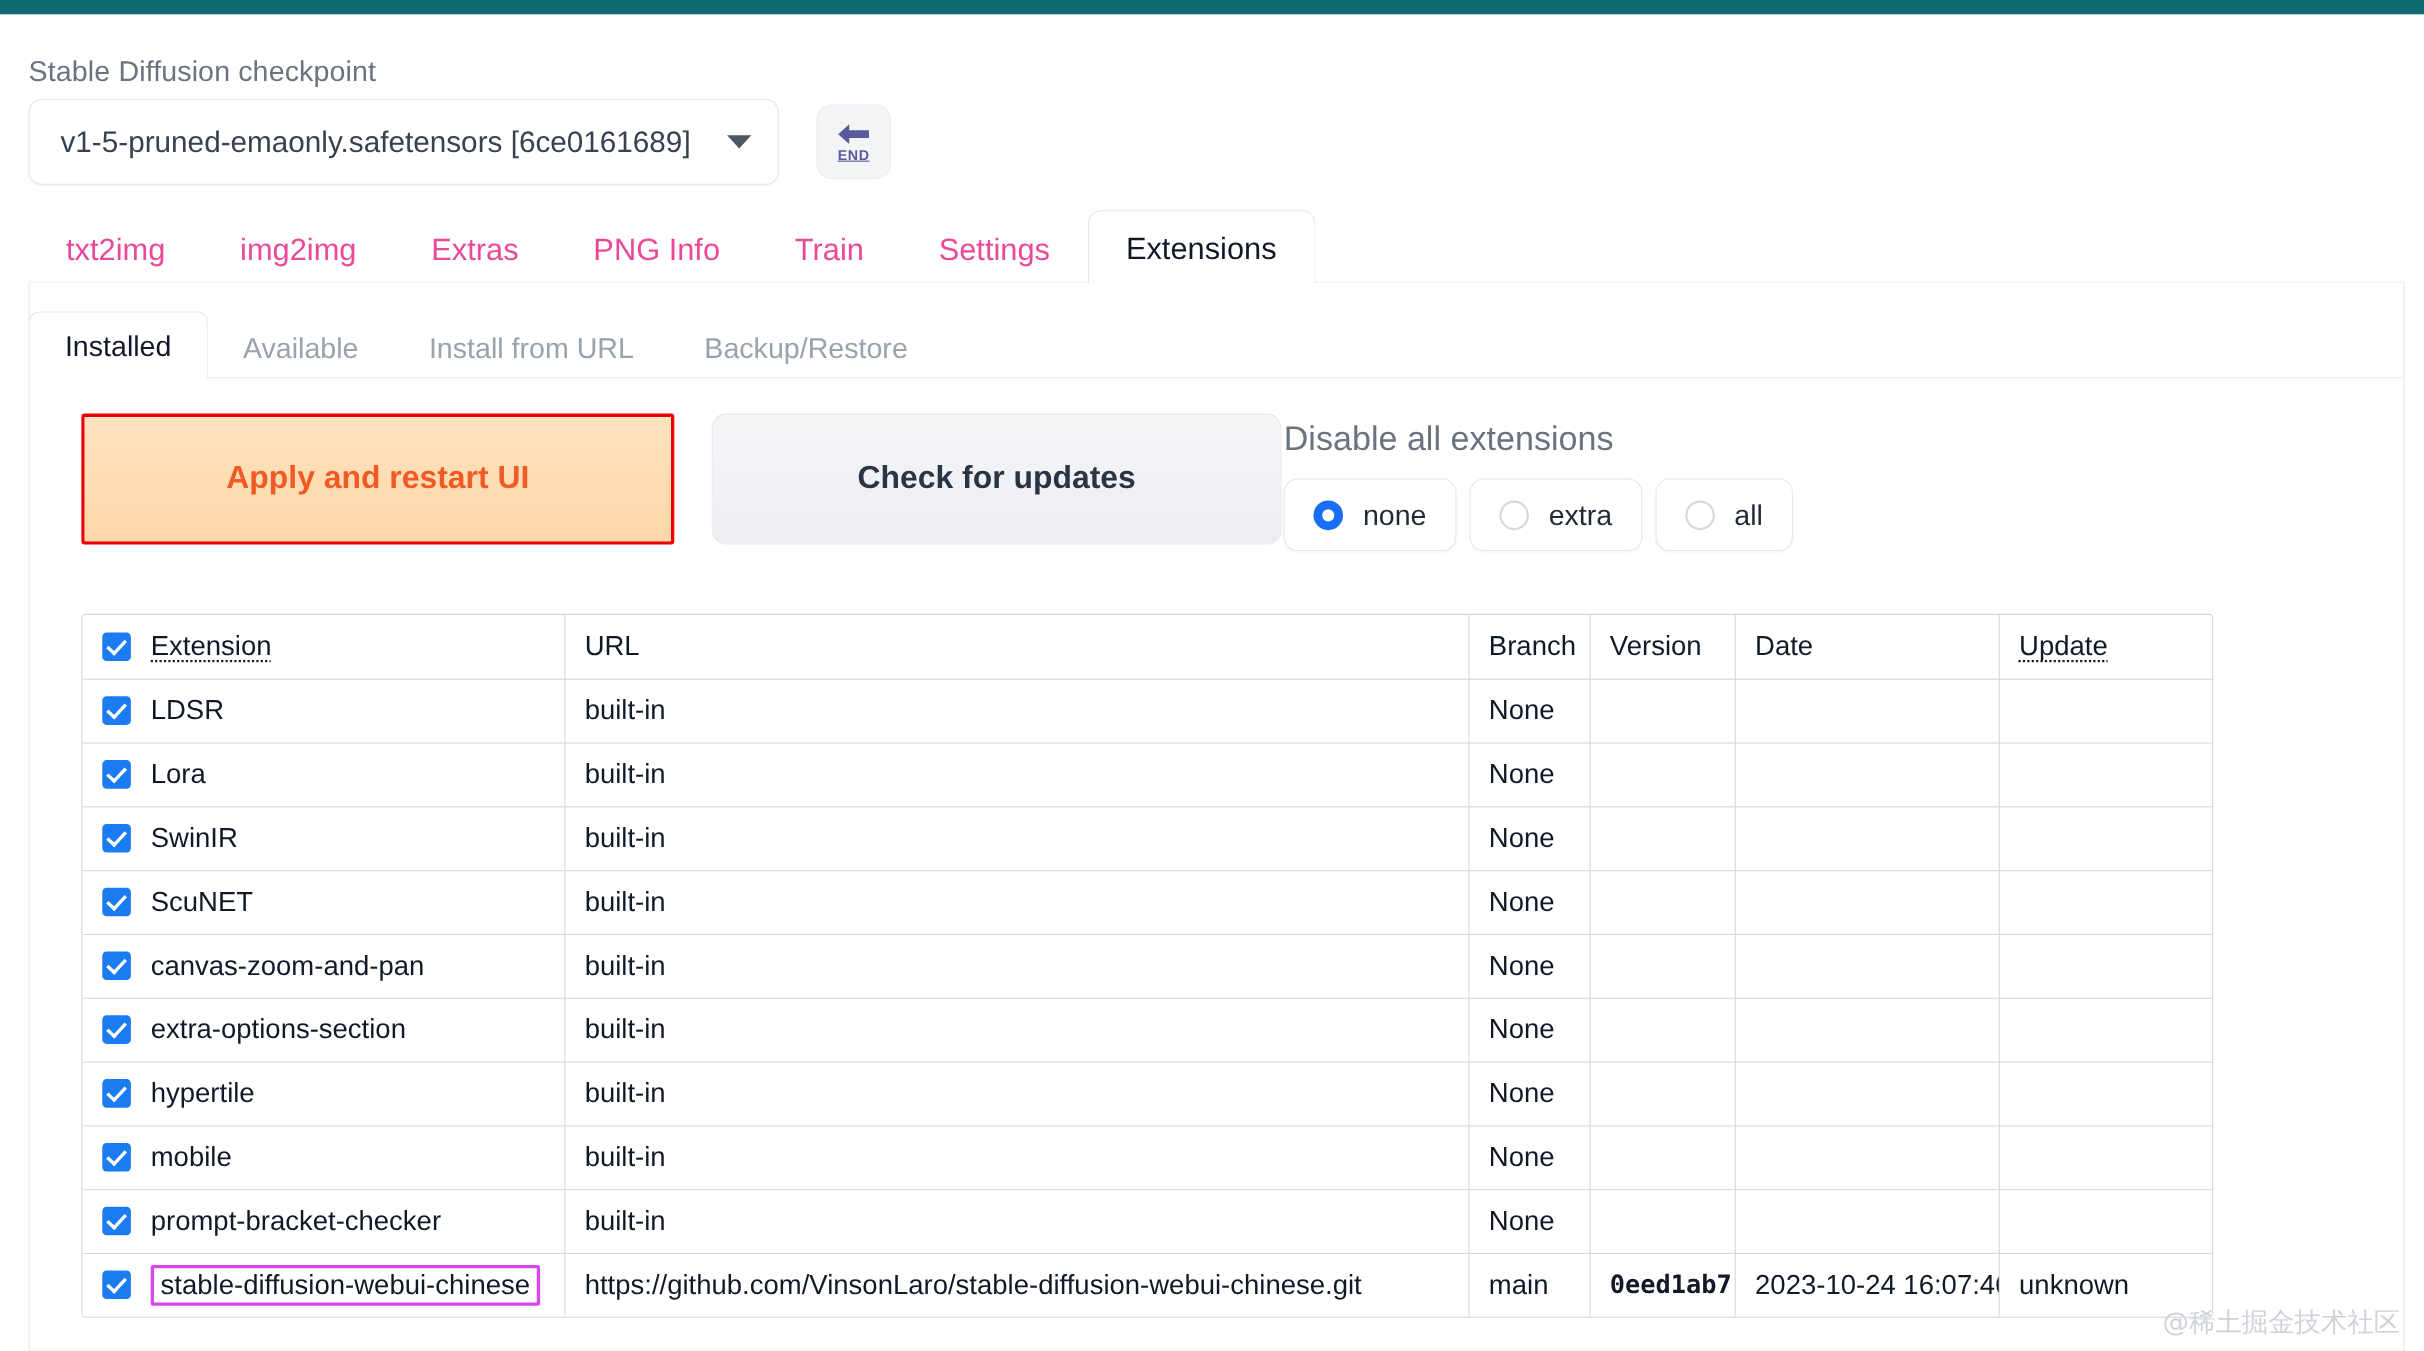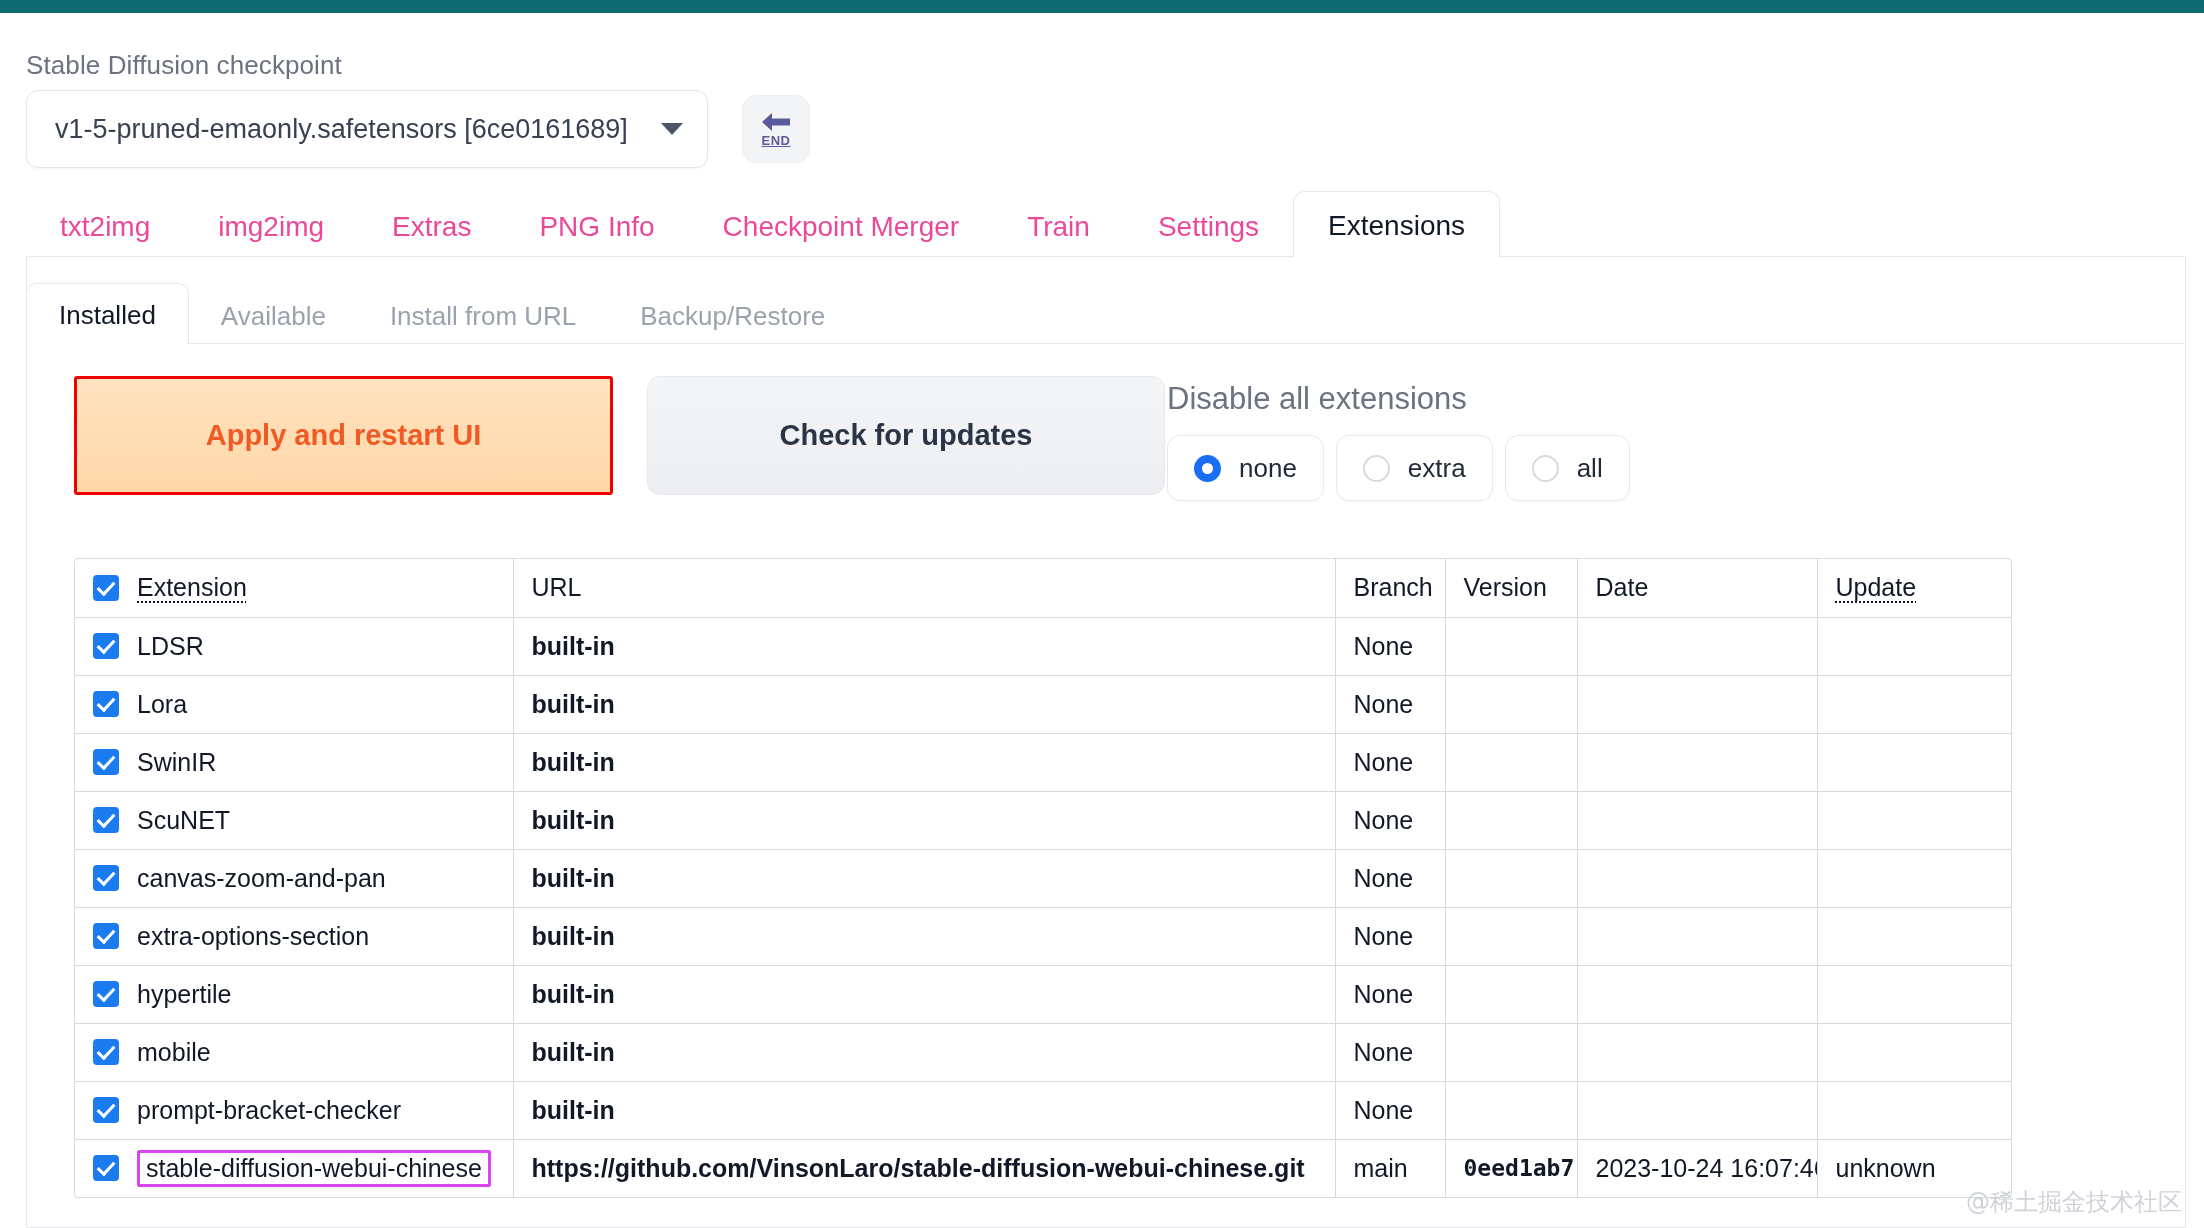--- a/index.html
+++ b/index.html
@@ -317,21 +317,21 @@
     text-underline-offset: 5px;
     text-decoration-thickness: 2px;
   }
   .hl-box {
     border: 3px solid #d946ef;
     padding: 2px 6px 3px 6px;
     display: inline-block;
     line-height: 1.05;
     border-radius: 2px;
   }
-  .bold-cell { font-weight: bold; }
+  .bold-cell { font-weight: normal; }
   .mono-ver { font-family: "DejaVu Sans Mono", monospace; font-weight: bold; font-size: 23px; }
 
   
   .watermark {
     position: absolute;
     right: 22px; bottom: 10px;
     font-size: 24px;
     color: #cfd3d9;
     font-family: "DejaVu Sans", sans-serif;
   }
@@ -358,21 +358,20 @@
       </span>
       <span class="endtxt">END</span>
     </div>
   </div>
 
   <div class="tabs">
     <div class="tab">txt2img</div>
     <div class="tab">img2img</div>
     <div class="tab">Extras</div>
     <div class="tab">PNG Info</div>
-    <div class="tab">Checkpoint Merger</div>
     <div class="tab">Train</div>
     <div class="tab">Settings</div>
     <div class="tab selected">Extensions</div>
   </div>
   <div class="tabs-underline"></div>
 
   <div class="panel"></div>
 
   <div class="subtabs">
     <div class="subtab selected">Installed</div>

